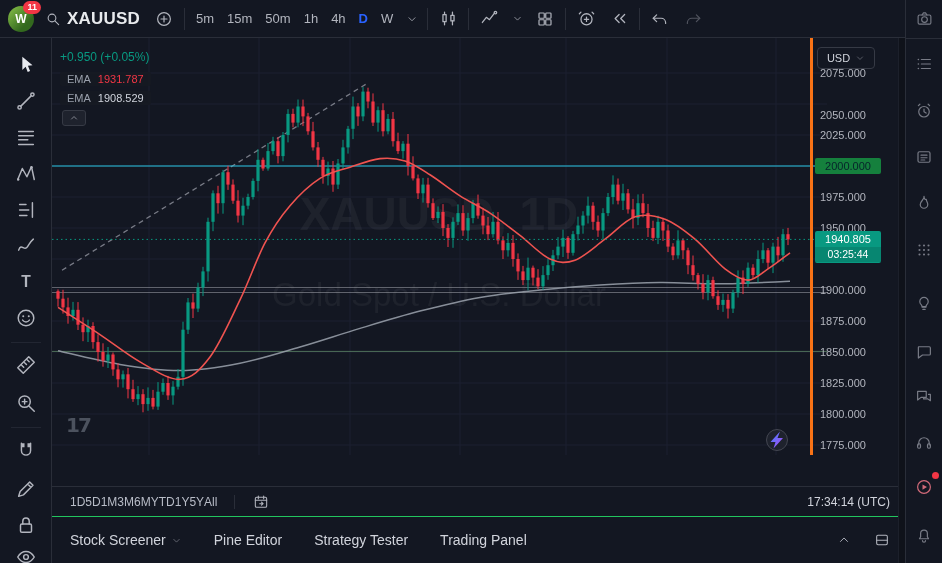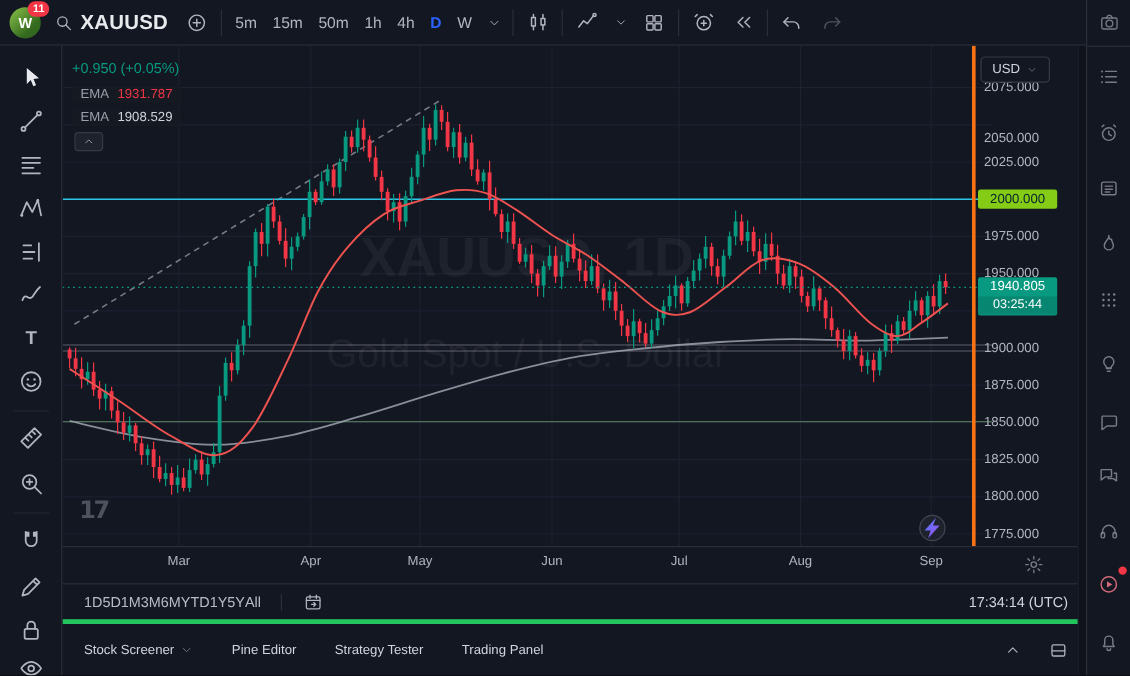--- a/index.html
+++ b/index.html
@@ -39,35 +39,35 @@
   .side-ic.live{color:#d26a79}
   .reddot{position:absolute;top:-2px;right:-2px;width:7px;height:7px;border-radius:50%;background:#f23645}
   .side-top-line{position:absolute;left:0;top:38px;width:100%;height:1px;background:#2a2e39}
   
   .main{position:absolute;left:52px;top:38px;width:853px;height:525px}
   .plot-wrap{position:absolute;left:0;top:0;width:775px;height:417px;overflow:hidden}
   .price-axis{position:absolute;left:758px;top:0;width:71px;height:417px;border-left:3px solid #f97316;
               font-size:11px;color:#b2b5be}
   .axlbl{position:absolute;left:7px;height:14px;line-height:14px}
   .chip{position:absolute;left:2px;width:66px;text-align:center;border-radius:2px;line-height:16px}
-  .chip.cyan{background:#84cc16;color:#07232b;height:16px;font-size:11px}
+  .chip.cyan{background:#15803d;color:#07232b;height:16px;font-size:11px}
   .chip.green{background:#089981;color:#fff;height:32px;font-size:11px}
   .chip.green .cd{font-size:10.5px;line-height:15px;display:block;background:rgba(0,0,0,.12)}
   .usd-select{position:absolute;left:4px;top:9px;width:58px;height:22px;border:1px solid #363a45;border-radius:4px;
               display:flex;align-items:center;justify-content:center;gap:5px;color:#d1d4dc;font-size:11px;background:#131722;z-index:2}
   .vscroll{position:absolute;left:846px;top:0;width:7px;height:525px;background:#0f121a;border-left:1px solid #1c202b}
   .time-axis{position:absolute;left:0;top:417px;width:846px;height:31px;border-top:1px solid #2a2e39;color:#b2b5be;font-size:11px}
   .month{position:absolute;top:6px;width:34px;text-align:center}
   .gear{position:absolute;left:801px;top:6px;color:#787b86;width:18px;height:18px}
   .tf-bar{position:absolute;left:0;top:448px;width:846px;height:30px;border-top:1px solid #2a2e39;
           display:flex;align-items:center;gap:17px;padding:0 8px 0 18px;color:#b8bcc7;font-size:12px}
   .range{cursor:default}
   .clock{margin-left:auto;color:#d1d4dc}
-  .tabs-bar{position:absolute;left:0;top:478px;width:846px;height:47px;border-top:4px solid #22c55e;
-            display:flex;align-items:center;gap:32px;padding:0 8px 0 18px;font-size:11px;color:#d1d4dc}
+  .tabs-bar{position:absolute;left:0;top:478px;width:846px;height:47px;border-top:1px solid #22c55e;
+            display:flex;align-items:center;gap:32px;padding:0 8px 0 18px;font-size:14px;color:#d1d4dc}
   .tab{display:flex;align-items:center;gap:5px}
   .tabs-icons{margin-left:auto;display:flex;align-items:center;gap:22px;color:#b2b5be}
   
   .legend{position:absolute;left:8px;top:12px;z-index:3}
   .chg{color:#089981;font-size:12px;margin-bottom:8px}
   .chip-ind{display:flex;width:fit-content;gap:7px;align-items:center;background:rgba(22,26,34,.85);
             padding:1px 7px;font-size:11px;margin-bottom:5px;border-radius:2px;color:#9aa0ac}
   .collapse-btn{width:24px;height:16px;background:#1e222d;border:1px solid #363a45;border-radius:3px;color:#b2b5be;
                 display:flex;align-items:center;justify-content:center;margin-top:5px;margin-left:2px}
   .tv-logo{position:absolute;left:14px;bottom:18px;color:#4c525e;font-size:20px;font-weight:bold;
@@ -721,33 +721,20 @@
         </div>
       <div class="chip cyan" id="chip-line" style="top: 120px;">2000.000</div>
       <div class="chip green" id="chip-last" style="top: 193.4px;">
         <span>1940.805</span>
         <span class="cd">03:25:44</span>
       </div>
     </div>
 
     <div class="vscroll"></div>
 
-    <div class="time-axis" id="time-axis">
-      <span class="gear"><svg width="17" height="17" viewBox="0 0 24 24" fill="none" stroke="currentColor" stroke-width="1.6" stroke-linecap="round" stroke-linejoin="round">
-            <circle cx="12" cy="12" r="3.2"></circle>
-            <path d="M12 2.5v3M12 18.5v3M2.5 12h3M18.5 12h3M5 5l2.1 2.1M16.9 16.9 19 19M19 5l-2.1 2.1M7.1 16.9 5 19"></path>
-          </svg></span>
-    <span class="month" style="left: 80px;">Mar</span>
-        <span class="month" style="left: 190px;">Apr</span>
-        <span class="month" style="left: 281px;">May</span>
-        <span class="month" style="left: 391px;">Jun</span>
-        <span class="month" style="left: 497px;">Jul</span>
-        <span class="month" style="left: 598px;">Aug</span>
-        <span class="month" style="left: 707px;">Sep</span>
-      </div>
 
     <div class="tf-bar">
       <span id="ranges" style="display:flex;">
           <span class="range">1D</span>
           <span class="range">5D</span>
           <span class="range">1M</span>
           <span class="range">3M</span>
           <span class="range">6M</span>
           <span class="range">YTD</span>
           <span class="range">1Y</span>

